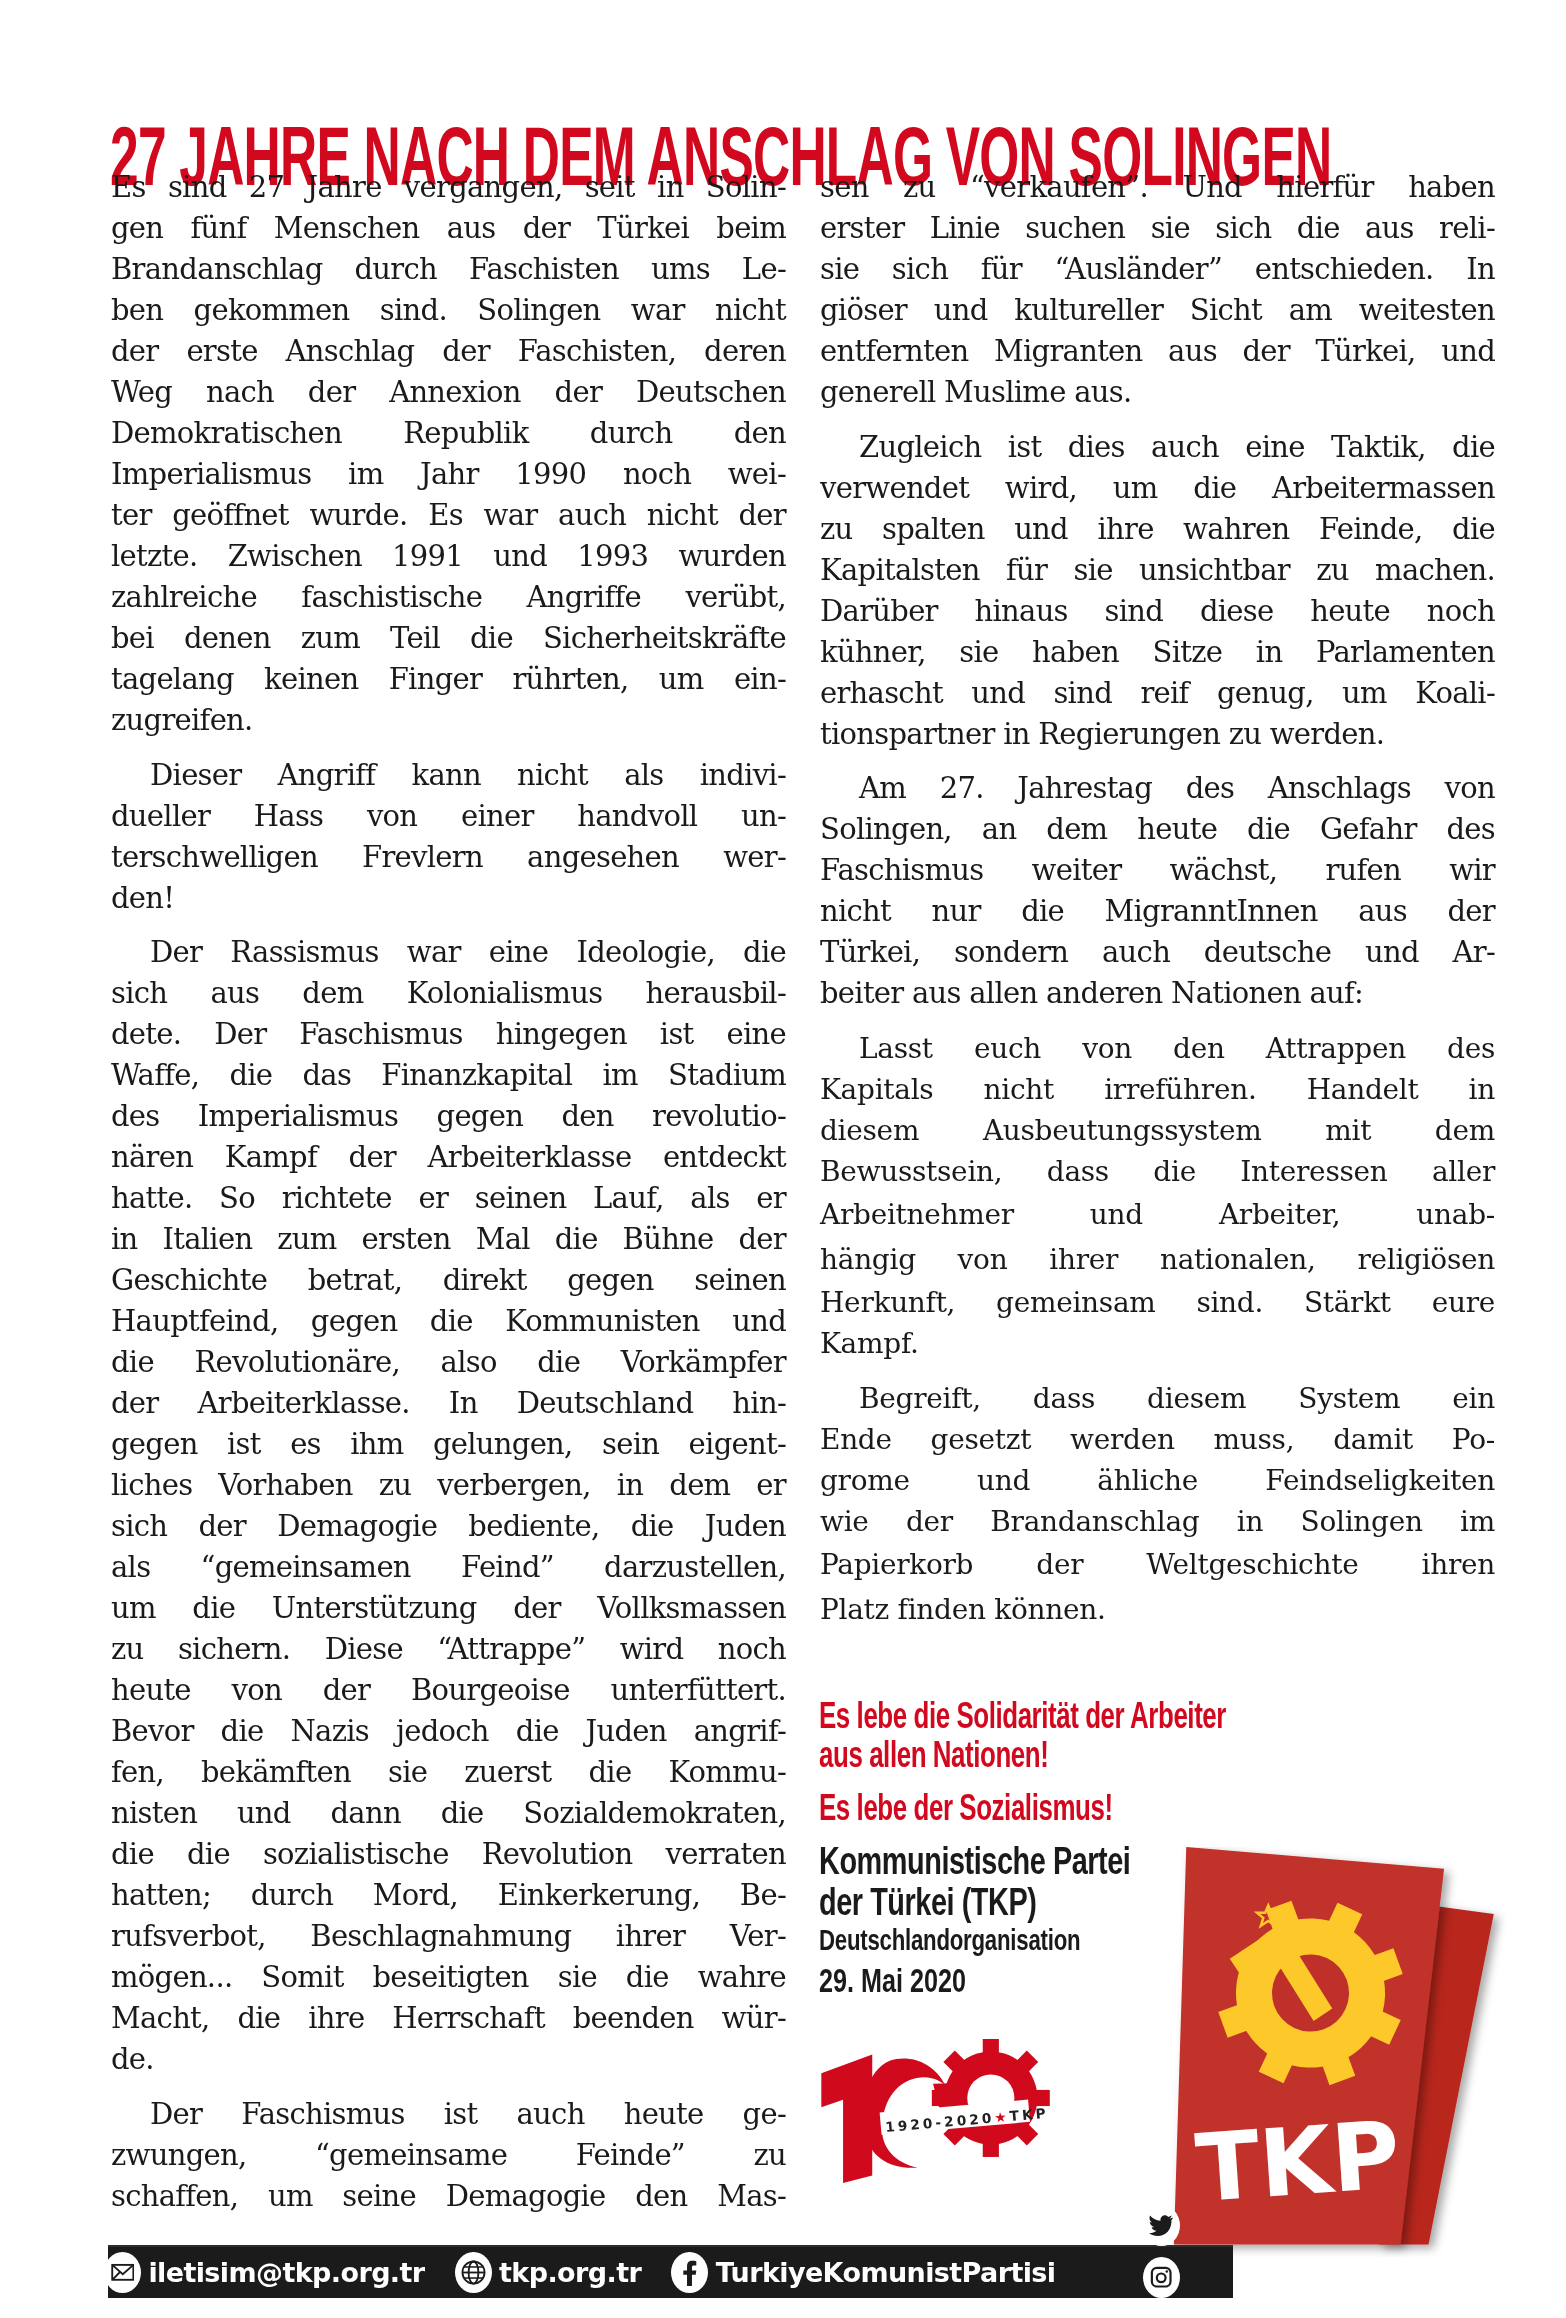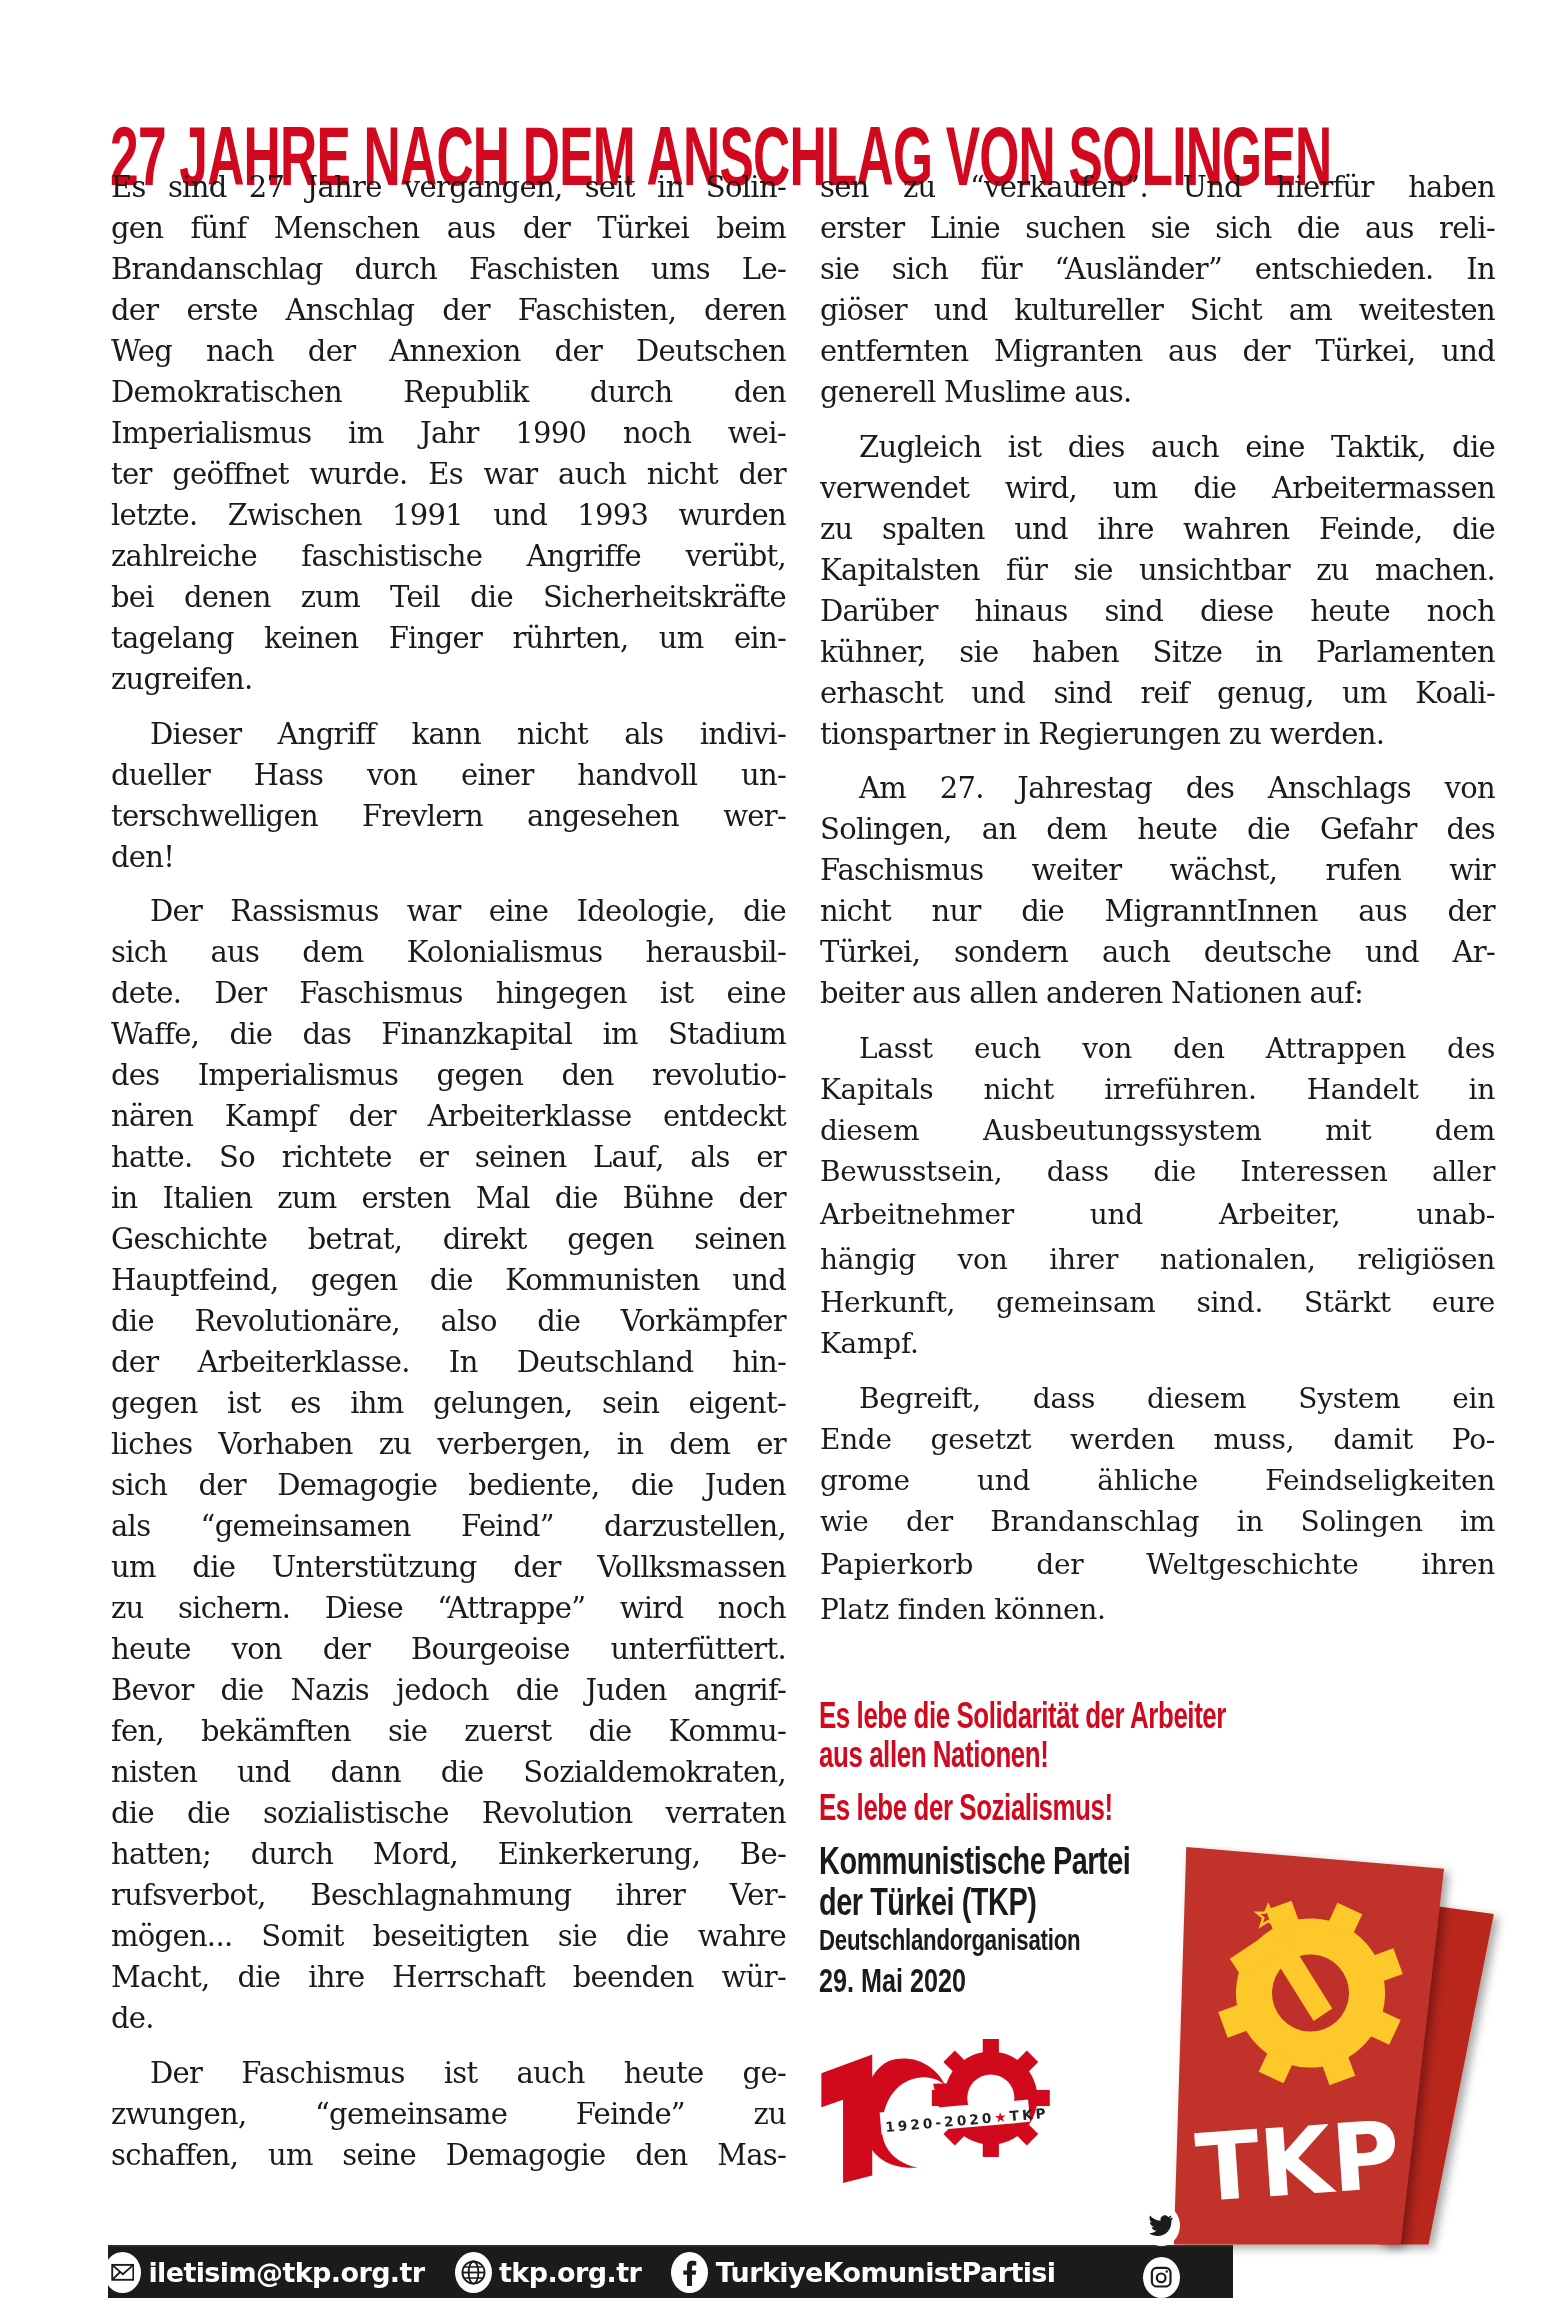--- a/index.html
+++ b/index.html
@@ -62,20 +62,21 @@
 
 <div class="page">
 
   <h1 class="title">27 JAHRE NACH DEM ANSCHLAG VON SOLINGEN</h1>
 
   <div class="col col-left">
       <div class="para">
         <span class="line">Es sind 27 Jahre vergangen, seit in Solin-</span>
         <span class="line">gen fünf Menschen aus der Türkei beim</span>
         <span class="line">Brandanschlag durch Faschisten ums Le-</span>
+        <span class="line">ben gekommen sind. Solingen war nicht</span>
         <span class="line">der erste Anschlag der Faschisten, deren</span>
         <span class="line">Weg nach der Annexion der Deutschen</span>
         <span class="line">Demokratischen Republik durch den</span>
         <span class="line">Imperialismus im Jahr 1990 noch wei-</span>
         <span class="line">ter geöffnet wurde. Es war auch nicht der</span>
         <span class="line">letzte.  Zwischen 1991 und 1993 wurden</span>
         <span class="line">zahlreiche faschistische Angriffe verübt,</span>
         <span class="line">bei denen zum Teil die Sicherheitskräfte</span>
         <span class="line">tagelang keinen Finger rührten, um ein-</span>
         <span class="line last">zugreifen.</span>

